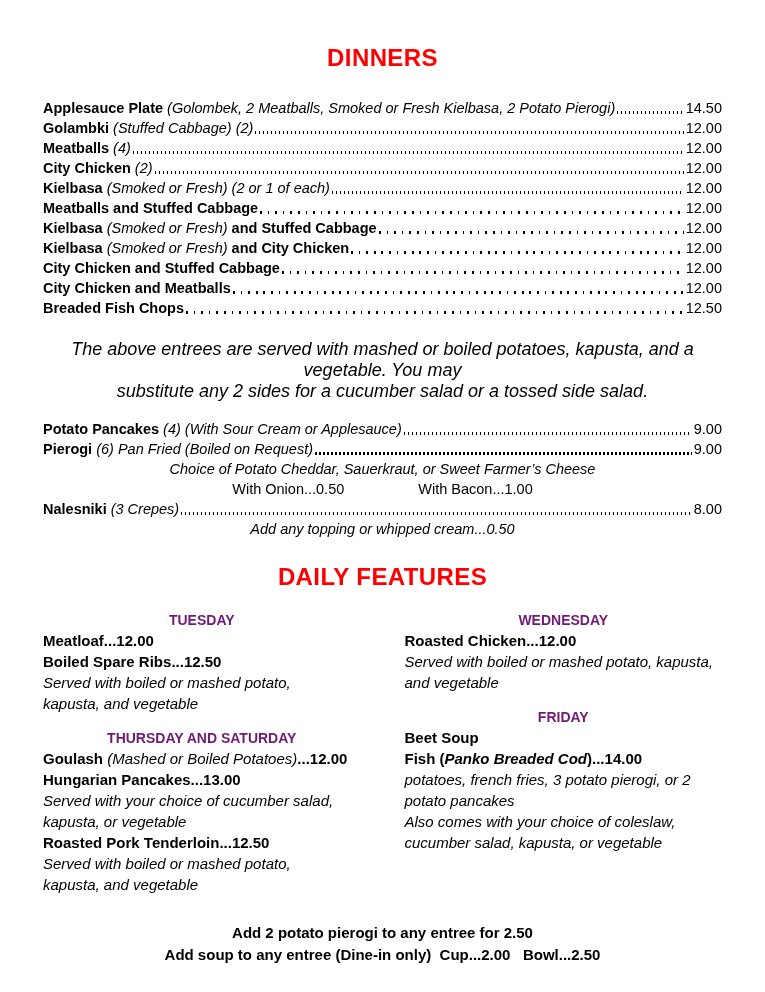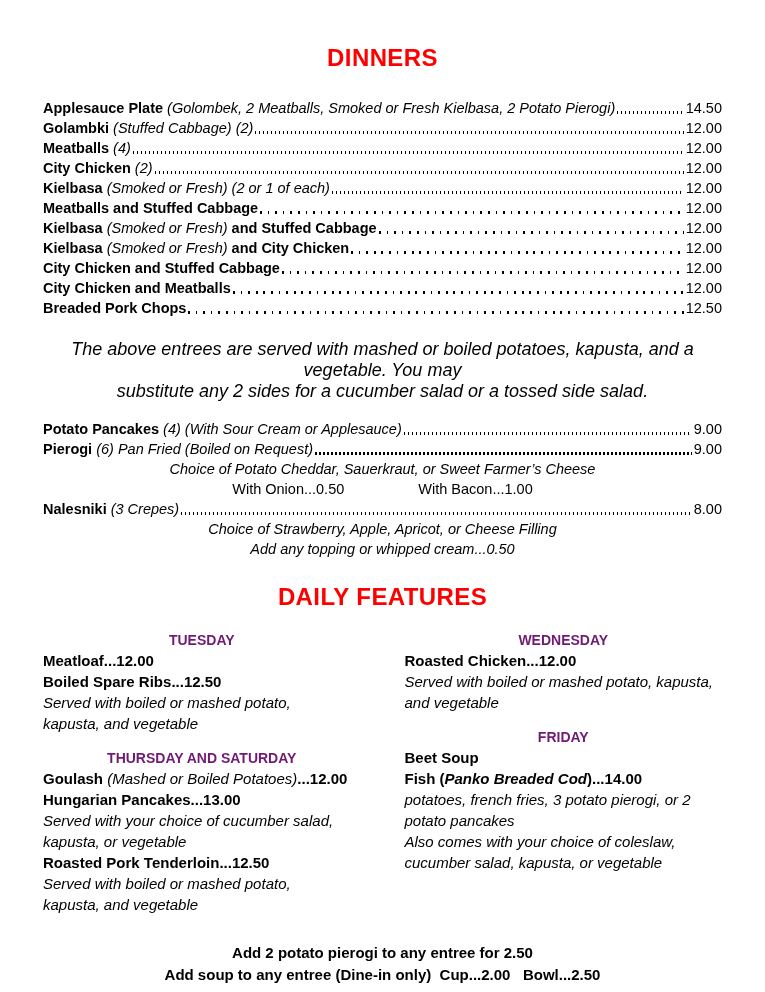--- a/index.html
+++ b/index.html
@@ -92,21 +92,21 @@
         <span class="item-text"><span class="seg-b">City Chicken and Stuffed Cabbage</span></span>
         <span class="leader spaced"></span>
         <span class="price">12.00</span>
       </div>
       <div class="menu-row">
         <span class="item-text"><span class="seg-b">City Chicken and Meatballs</span></span>
         <span class="leader spaced"></span>
         <span class="price">12.00</span>
       </div>
       <div class="menu-row">
-        <span class="item-text"><span class="seg-b">Breaded Pork Chops</span></span>
+        <span class="item-text"><span class="seg-b">Breaded Fish Chops</span></span>
         <span class="leader spaced"></span>
         <span class="price">12.50</span>
       </div>
     </div>
 
   <div class="note">
     <div>The above entrees are served with mashed or boiled potatoes, kapusta, and a vegetable. You may</div>
     <div>substitute any 2 sides for a cucumber salad or a tossed side salad.</div>
   </div>
 
@@ -131,21 +131,20 @@
   </div>
 
   <div class="menu-list">
       <div class="menu-row">
         <span class="item-text"><span class="seg-b">Nalesniki</span><span class="seg-i"> (3 Crepes)</span></span>
         <span class="leader"></span>
         <span class="price">8.00</span>
       </div>
     </div>
 
-  <div class="centered-line italic">Choice of Strawberry, Apple, Apricot, or Cheese Filling</div>
   <div class="centered-line italic">Add any topping or whipped cream...0.50</div>
 
   <h1 class="section-title features-title">DAILY FEATURES</h1>
 
   <div class="columns">
       <div class="feature-col">
         <div class="day-block">
           <div class="day-title">TUESDAY</div>
           <div class="feature-line"><span class="seg-b">Meatloaf</span><span class="seg-r">...12.00</span></div>
           <div class="feature-line"><span class="seg-b">Boiled Spare Ribs</span><span class="seg-r">...12.50</span></div>

